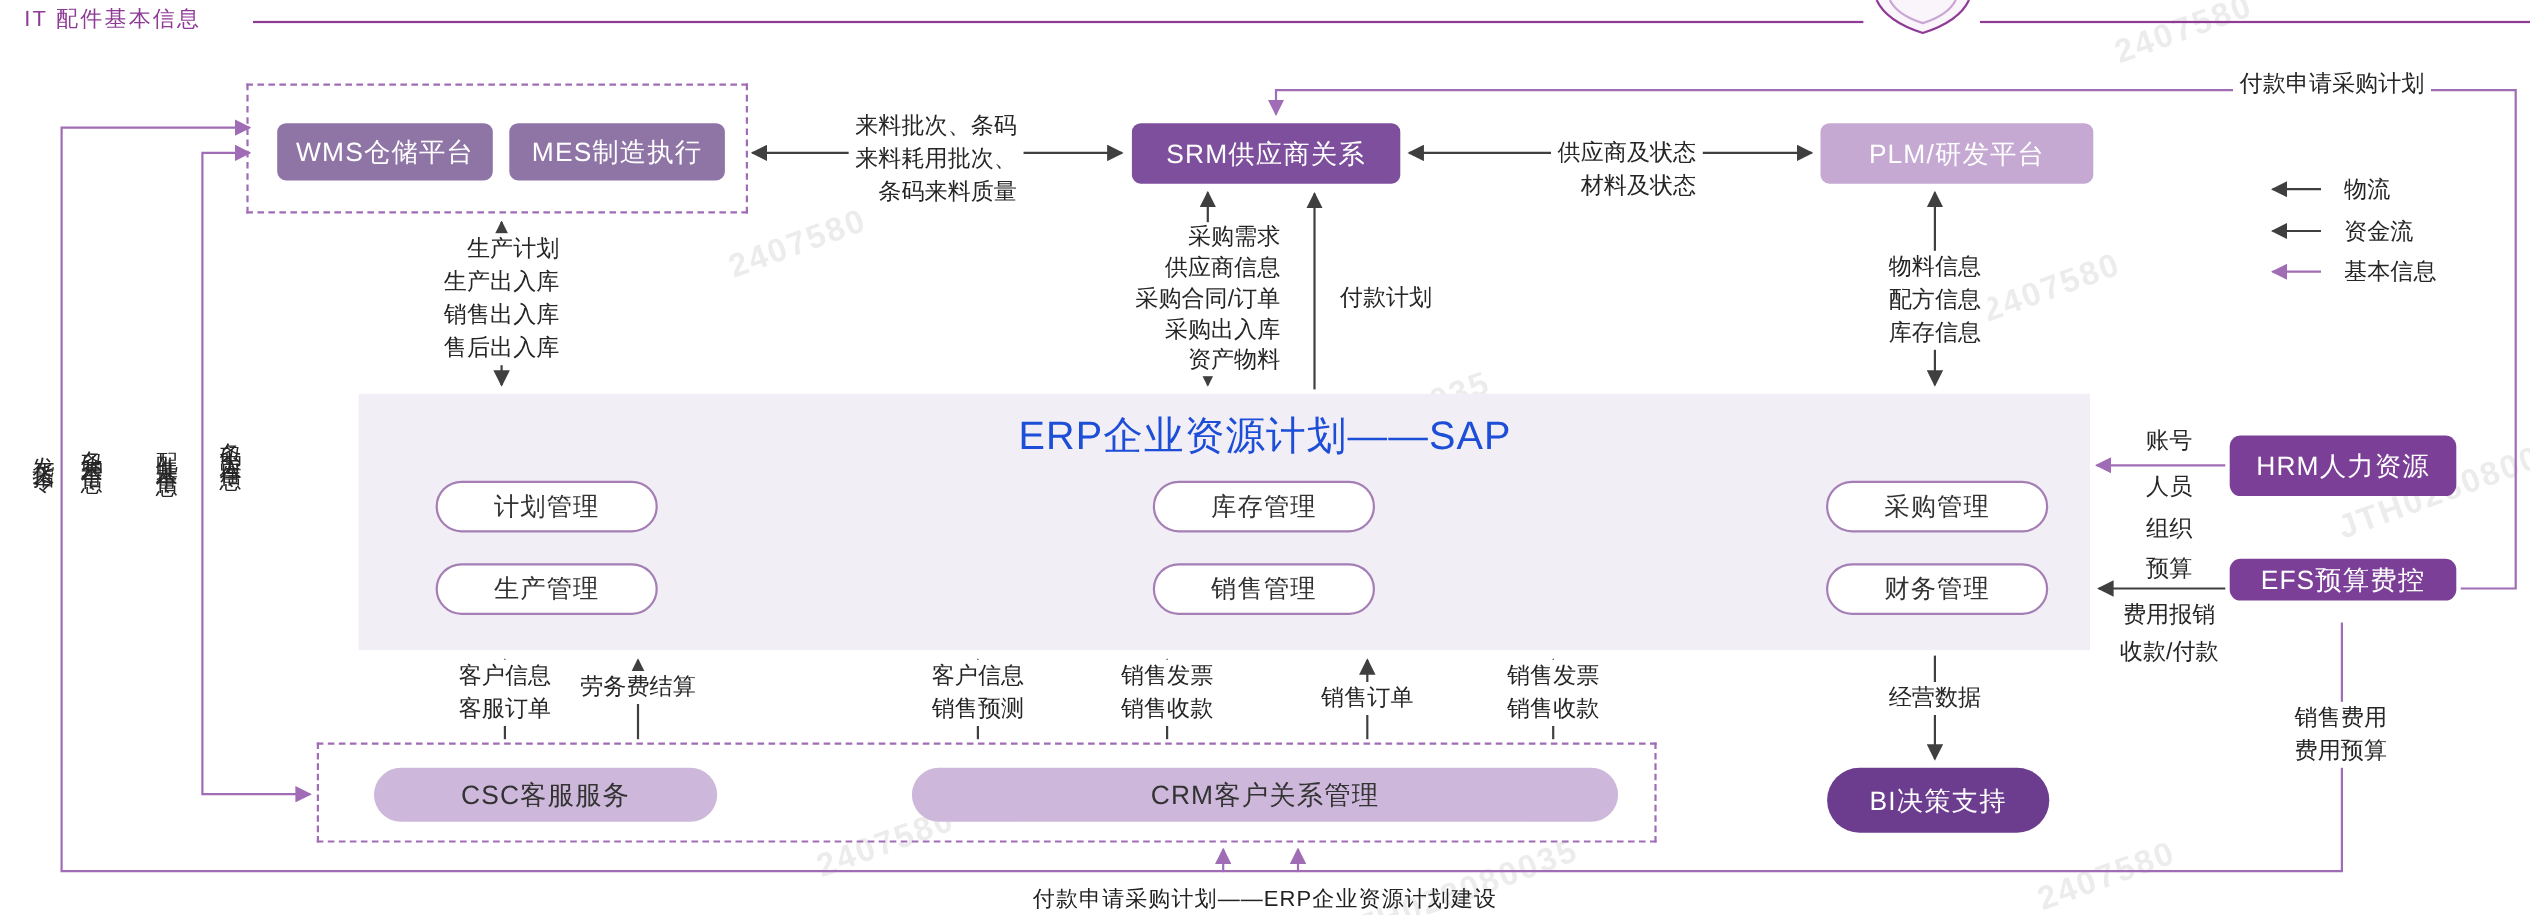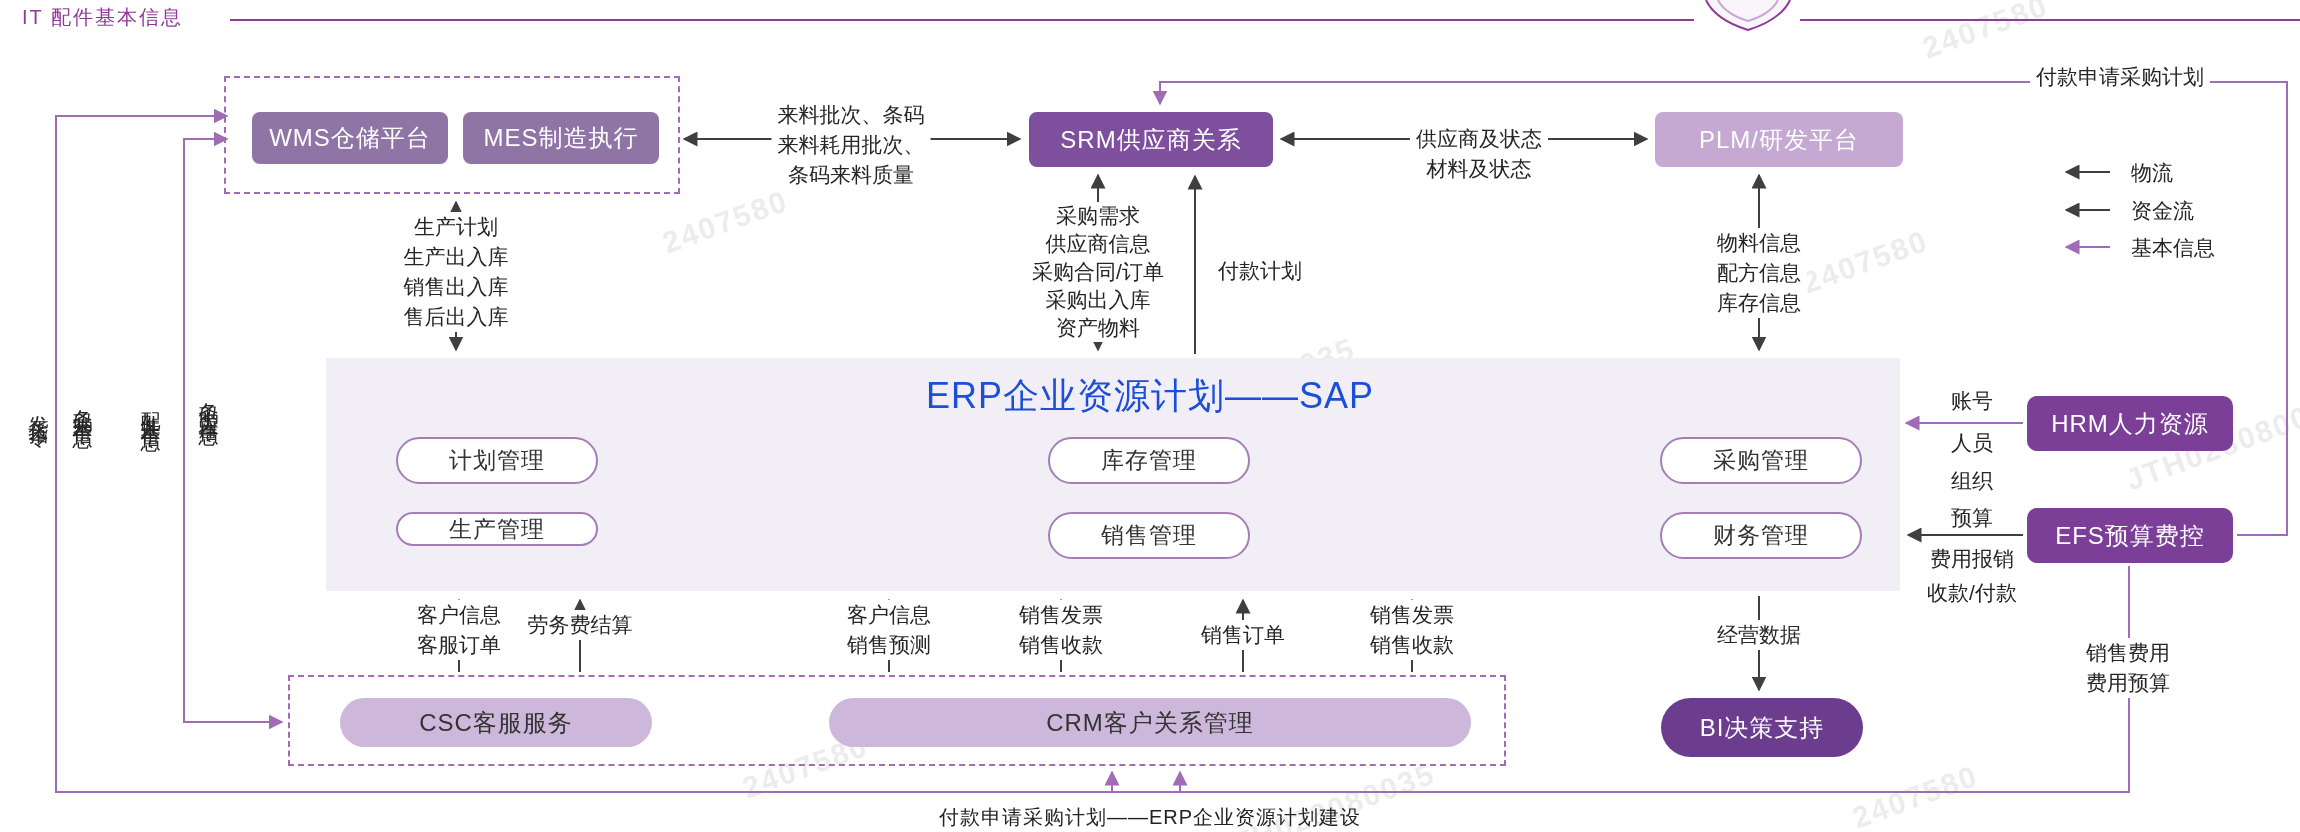--- a/index.html
+++ b/index.html
@@ -10,21 +10,21 @@
        color:#fff;font-size:24px;border-radius:8px;z-index:3;letter-spacing:1px}
   .pill{border-radius:30px}
   .module{position:absolute;display:flex;align-items:center;justify-content:center;
        background:#fff;border:2px solid #A47EB5;border-radius:26px;color:#333;
        font-size:23px;z-index:3;letter-spacing:1px}
   .dashedbox{position:absolute;border:2px dashed #A06CB5;z-index:1}
   .erpbg{position:absolute;background:#F2EEF6;z-index:1}
   .erptitle{position:absolute;transform:translateX(-50%);font-size:36px;color:#1d4ed8;
        z-index:3;letter-spacing:1px}
   .lbl{position:absolute;background:#fff;color:#262626;font-size:21px;line-height:30px;
-       text-align:center;transform:translateX(-50%);z-index:4;padding:0 6px;white-space:nowrap}
+       text-align:right;transform:translateX(-50%);z-index:4;padding:0 6px;white-space:nowrap}
   .lbl.left{transform:none;text-align:left}
   .vtext{position:absolute;writing-mode:vertical-rl;font-size:20px;letter-spacing:4px;
        color:#262626;z-index:4;background:#fff;line-height:22px}
   .wm{position:absolute;color:rgba(110,110,110,.13);font-size:30px;font-weight:bold;
        transform:rotate(-20deg);z-index:0;letter-spacing:2px;white-space:nowrap}
   .pagetitle{position:absolute;left:22px;top:4px;font-size:20px;color:#8E3A96;
        letter-spacing:2px;z-index:4}
   .titleline{position:absolute;height:0;border-top:2px solid #8E3A96;z-index:2}
   .caption{position:absolute;transform:translateX(-50%);font-size:20px;color:#222;
        z-index:4;letter-spacing:1px}
@@ -99,39 +99,39 @@
   </div>
 <div class="box" style="left:1029px;top:112px;width:244px;height:55px;background:#7E4F9C">
     <span>SRM供应商关系</span>
   </div>
 <div class="box" style="left:1655px;top:112px;width:248px;height:55px;background:#C5A9D3">
     <span>PLM/研发平台</span>
   </div>
 <div class="box" style="left:2027px;top:396px;width:206px;height:55px;background:#7B3F98;border-radius:10px">
     <span>HRM人力资源</span>
   </div>
-<div class="box" style="left:2027px;top:508px;width:206px;height:55px;background:#7B3F98;border-radius:10px">
+<div class="box" style="left:2027px;top:508px;width:206px;height:38px;background:#7B3F98;border-radius:10px">
     <span>EFS预算费控</span>
   </div>
 <div class="box pill" style="left:340px;top:698px;width:312px;height:49px;background:#CDB7DA;color:#333">
     <span>CSC客服服务</span>
   </div>
 <div class="box pill" style="left:829px;top:698px;width:642px;height:49px;background:#CDB7DA;color:#333">
     <span>CRM客户关系管理</span>
   </div>
 <div class="box pill" style="left:1661px;top:698px;width:202px;height:59px;background:#6C3C8F">
     <span>BI决策支持</span>
   </div>
 
 <div class="erpbg" style="left:326px;top:358px;width:1574px;height:233px"></div>
 <div class="erptitle" style="left:1150px;top:372px">ERP企业资源计划——SAP</div>
 <div class="module" style="left:396px;top:437px;width:202px;height:47px">
     <span>计划管理</span>
   </div>
-<div class="module" style="left:396px;top:512px;width:202px;height:34px">
+<div class="module" style="left:396px;top:512px;width:202px;height:47px">
     <span>生产管理</span>
   </div>
 <div class="module" style="left:1048px;top:437px;width:202px;height:47px">
     <span>库存管理</span>
   </div>
 <div class="module" style="left:1048px;top:512px;width:202px;height:47px">
     <span>销售管理</span>
   </div>
 <div class="module" style="left:1660px;top:437px;width:202px;height:47px">
     <span>采购管理</span>

